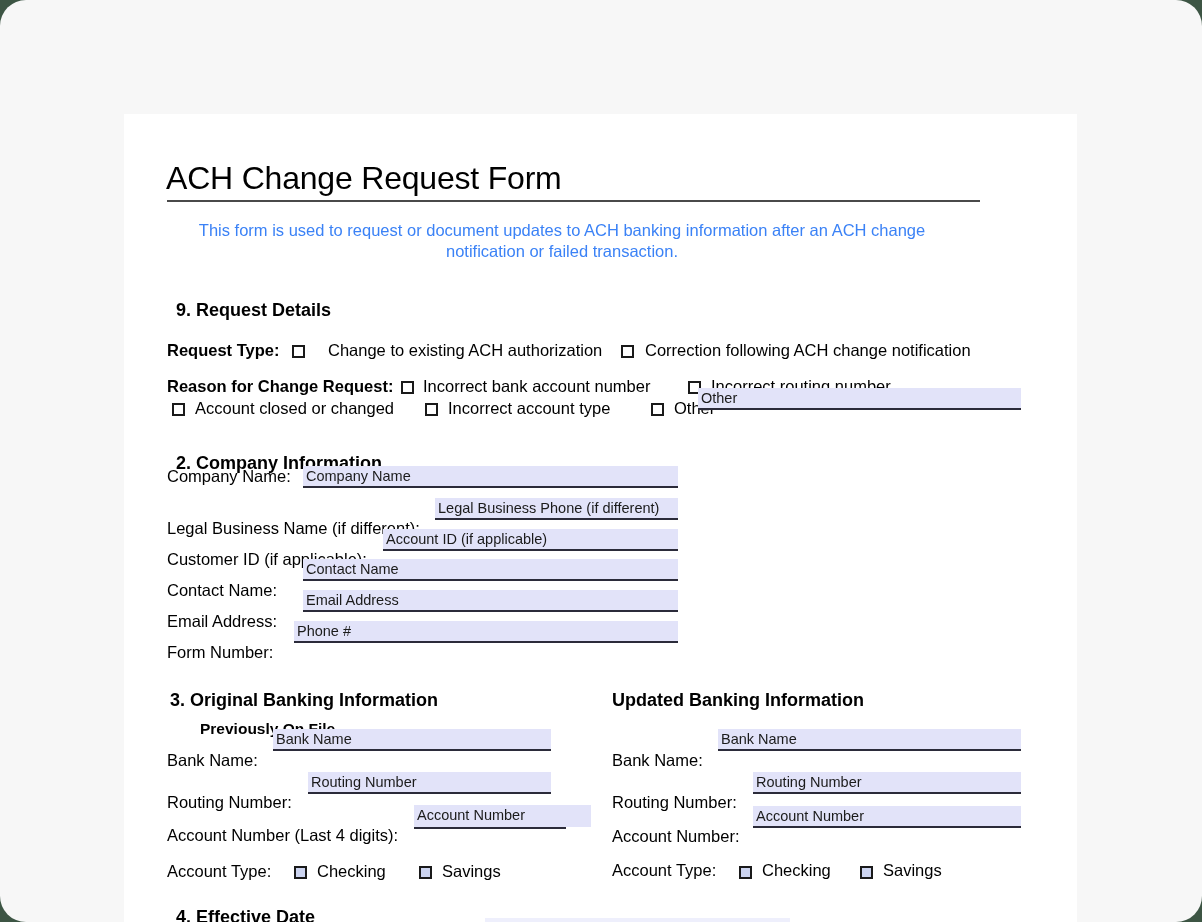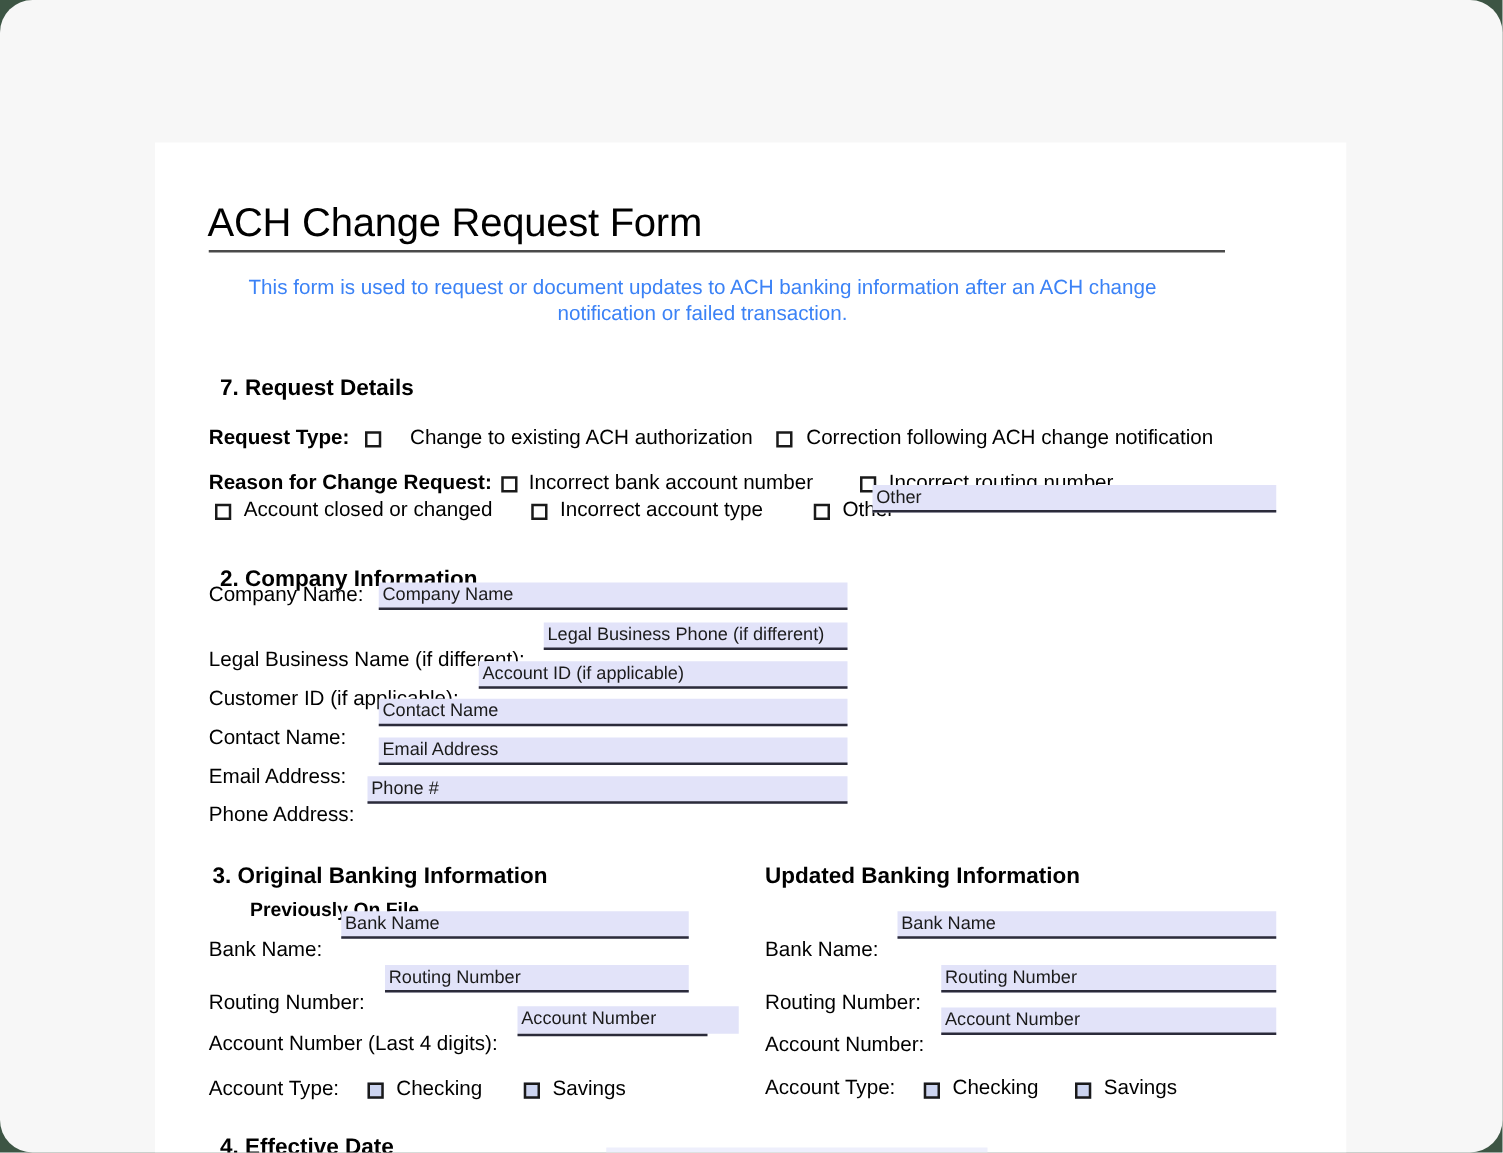--- a/index.html
+++ b/index.html
@@ -152,21 +152,21 @@
 <body>
 
 <div id="app-frame">
   <div id="document-page">
     <div id="doc-inner">
 
       <div class="doc-title">ACH Change Request Form</div>
       <div class="title-rule"></div>
       <div class="doc-desc">This form is used to request or document updates to ACH banking information after an ACH change notification or failed transaction.</div>
 
-      <div class="section-heading" style="left:10px; top:186px;">7. Request Details</div>
+      <div class="section-heading" style="left:10px; top:186px;">9. Request Details</div>
 
       <div class="txt b" style="left:1px; top:227px;">Request Type:</div>
 
       <div class="cbox" style="left:126px; top:231px;"></div>
       <div class="txt" style="left:150px; top:227px;margin-left:12px;">Change to existing ACH authorization</div>
 
       <div class="cbox" style="left:455px; top:231px;"></div>
       <div class="txt" style="left:479px; top:227px;">Correction following ACH change notification</div>
 
       <div class="txt b" style="left:1px; top:263px;">Reason for Change Request:</div>
@@ -210,21 +210,21 @@
       <div class="txt" style="left:1px; top:467px;">Contact Name:</div>
       <div class="field" style="left:137px; top:445px; width:375px;">
         <span class="ph">Contact Name</span>
       </div>
 
       <div class="txt" style="left:1px; top:498px;">Email Address:</div>
       <div class="field" style="left:137px; top:476px; width:375px;">
         <span class="ph">Email Address</span>
       </div>
 
-      <div class="txt" style="left:1px; top:529px;">Phone Address:</div>
+      <div class="txt" style="left:1px; top:529px;">Form Number:</div>
       <div class="field" style="left:128px; top:507px; width:384px;">
         <span class="ph">Phone #</span>
       </div>
 
       <div class="section-heading thin" style="left:4px; top:576px;">3. Original Banking Information</div>
       <div class="sub-heading" style="left:34px; top:606px;">Previously On File</div>
 
       <div class="txt" style="left:1px; top:637px;">Bank Name:</div>
       <div class="field" style="left:107px; top:615px; width:278px;">
         <span class="ph">Bank Name</span>

